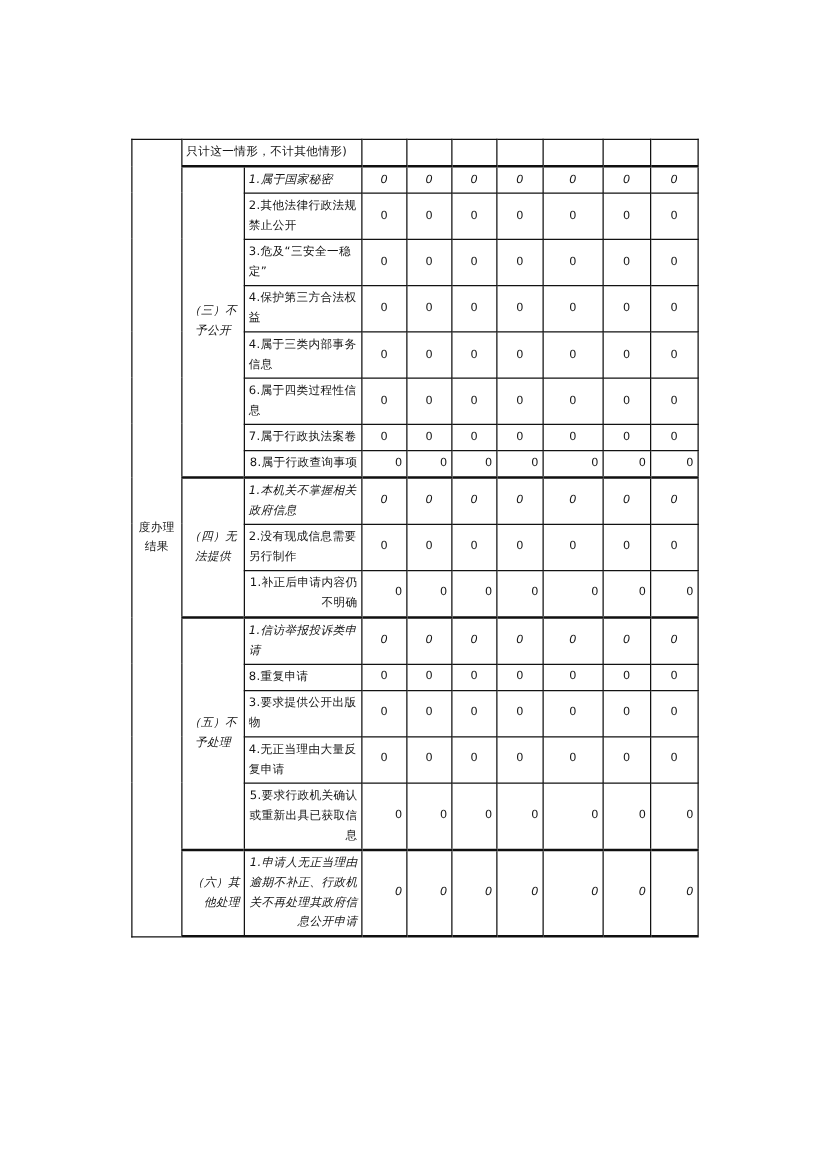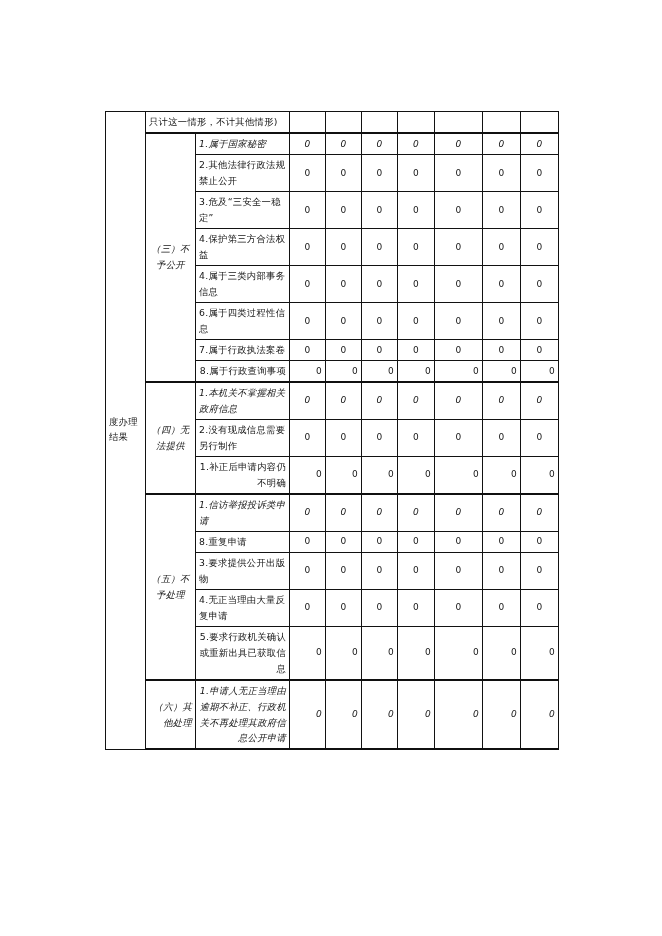--- a/index.html
+++ b/index.html
@@ -53,25 +53,25 @@
   col.c-item  { width: 94px; }
   col.c-num1  { width: 36px; }
   col.c-num2  { width: 36px; }
   col.c-num3  { width: 36px; }
   col.c-num4  { width: 37px; }
   col.c-num5  { width: 48px; }
   col.c-num6  { width: 38px; }
   col.c-num7  { width: 38px; }
 
   td.cat-cell {
+    text-align: center;
     vertical-align: top;
     padding-top: 3px;
     border-right: 2px solid #101010;
     line-height: 1.72;
-    font-family: Liberation Mono, monospace;
   }
   td.sub-cell {
     text-align: center;
     line-height: 1.72;
     letter-spacing: 0.5px;
   }
   td.item-cell {
     text-align: left;
     padding-left: 5px;
     line-height: 1.72;

